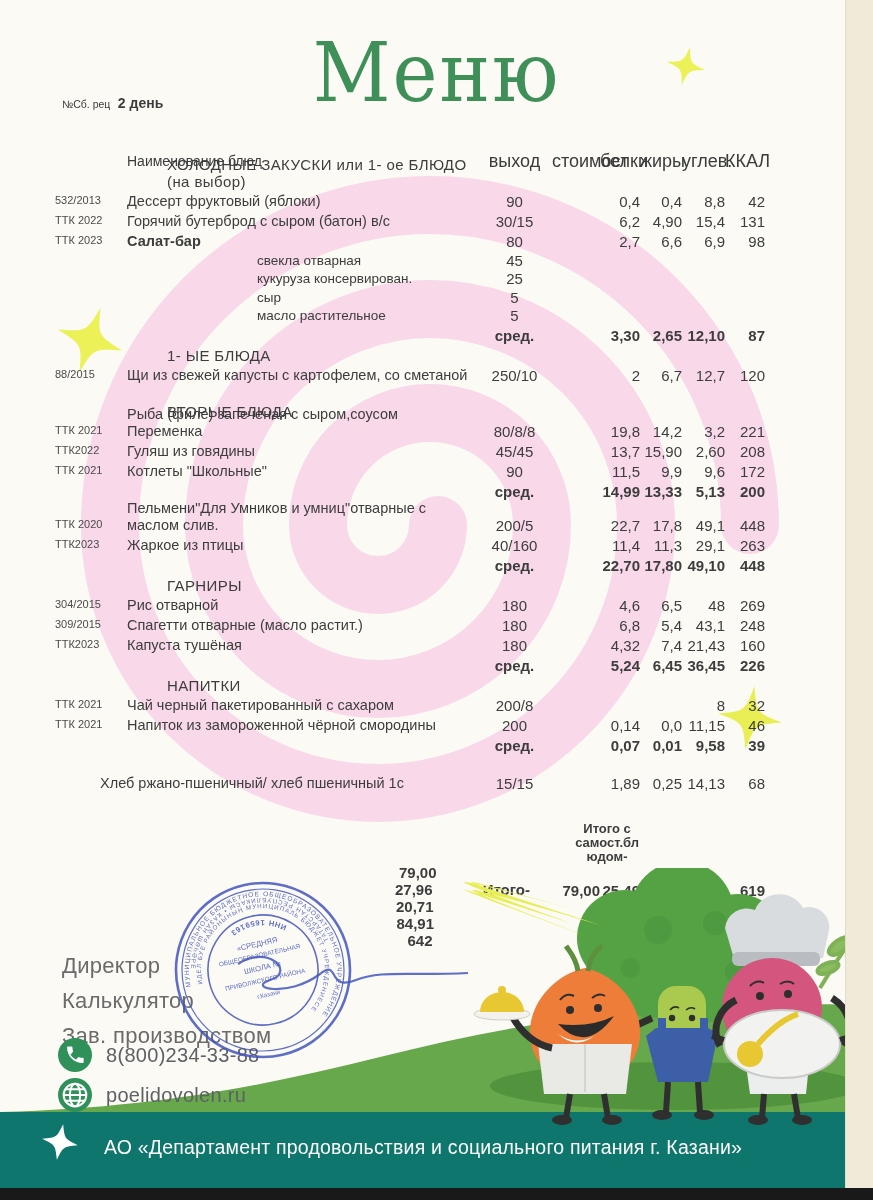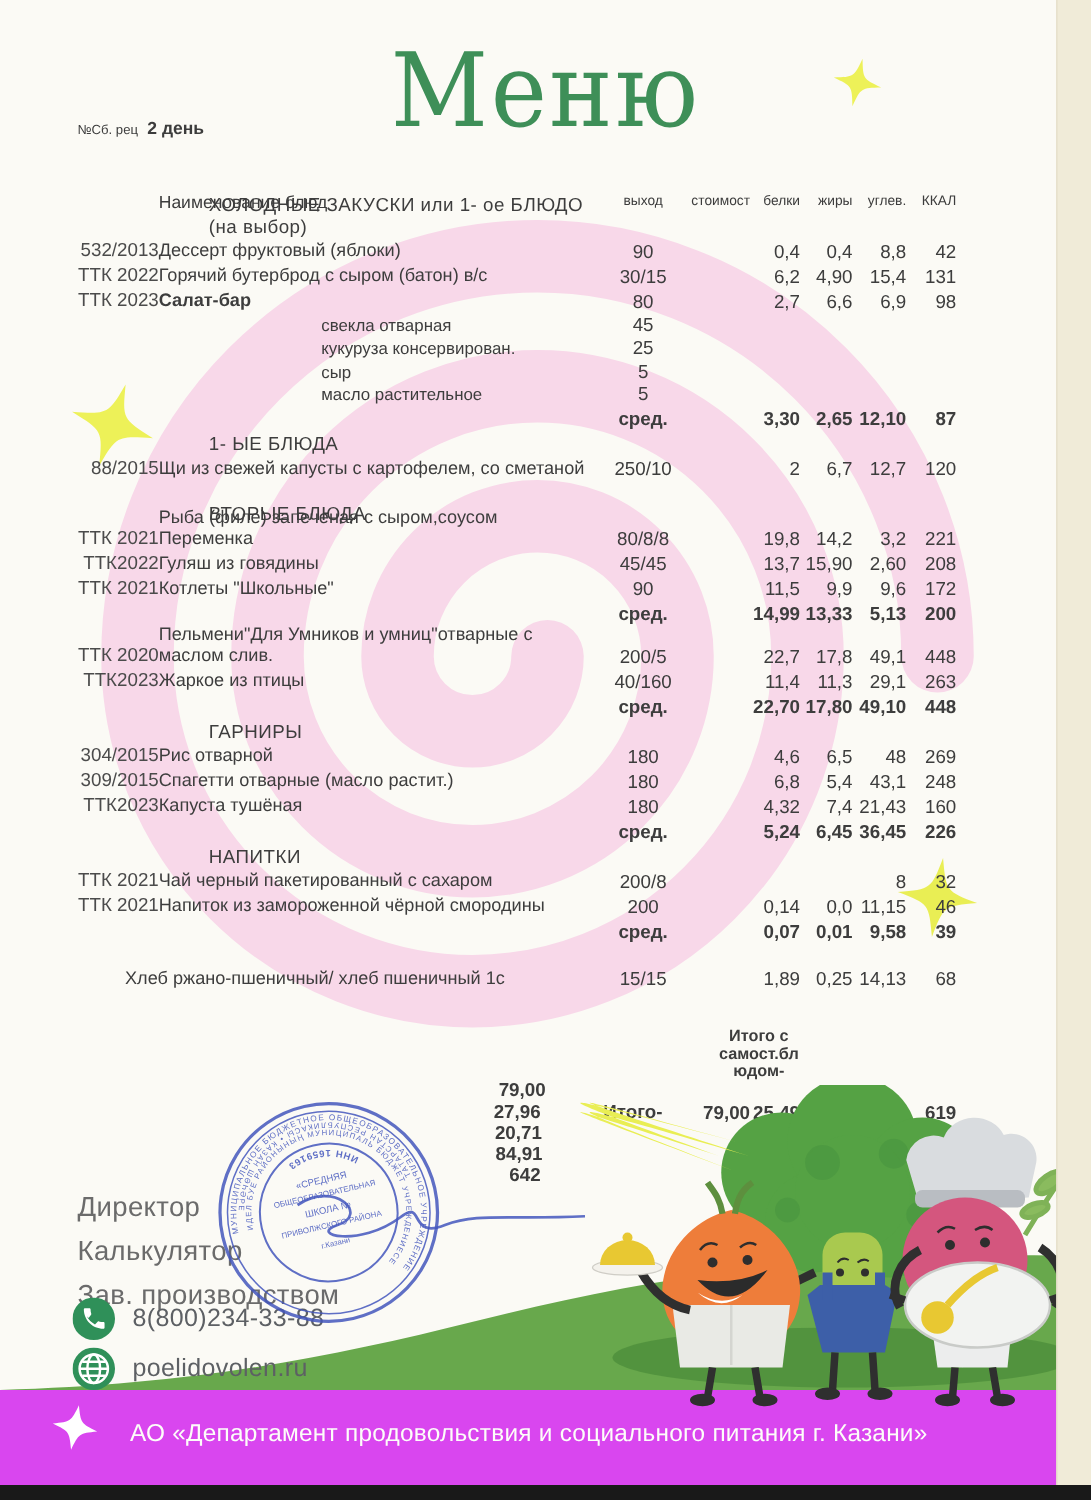--- a/index.html
+++ b/index.html
@@ -13,51 +13,51 @@
          font-family:"DejaVu Serif",serif;font-size:76px;font-weight:400;color:#3e8f58;
          letter-spacing:2px;transform:scaleY(1.08);}
   .daylabel{position:absolute;left:62px;top:94px;z-index:3;color:#3c3c3c;}
   .daylabel .pre{font-size:10.5px;text-align:center;}
   .daylabel .val{font-size:14px;font-weight:700;margin-left:3px;}
   
   .menu{position:absolute;left:55px;top:146px;width:715px;z-index:3;}
   .row{display:flex;align-items:flex-end;height:20px;font-size:14.5px;line-height:17px;color:#3d3d3d;}
   .row.header{height:24px;}
   .row.sub{height:18.5px;}
-  .c-code{width:72px;font-size:15px;color:#4b4b4b;padding-bottom:1px;text-align:right;}
+  .c-code{width:72px;font-size:11px;color:#4b4b4b;padding-bottom:1px;}
   .c-name{width:350px;}
   .c-name.ind{padding-left:130px;font-size:13.5px;box-sizing:border-box;}
   .c-name.sec{font-weight:400;padding-left:40px;font-size:15px;letter-spacing:.4px;box-sizing:border-box;margin-top:16px;}
   .c-out{width:75px;text-align:center;}
   .c-cost{width:48px;text-align:right;}
   .c-prot{width:40px;text-align:right;}
   .c-fat{width:42px;text-align:right;}
   .c-carb{width:43px;text-align:right;}
   .c-kcal{width:40px;text-align:right;}
   .num{font-size:15px;}
   .b{font-weight:700;}
-  .hdr{font-size:11px;color:#3c3c3c;}
+  .hdr{font-size:18px;color:#3c3c3c;}
   .header .c-name.hdr{text-align:left;font-size:14px;}
   .row.bread .c-code{width:45px;}
   .row.bread .c-name{width:377px;}
   .row.total{align-items:center;}
   .row.total.multi{height:54px;}
   .row.total.single{height:28px;}
   .c-label{width:497px;display:flex;justify-content:flex-end;padding-right:22px;box-sizing:border-box;}
   .lbl-lines span{display:block;text-align:center;font-weight:700;font-size:13px;line-height:14px;}
   .total.single .lbl-lines span{font-size:15px;line-height:16px;}
   
   .sig{position:absolute;left:62px;top:948px;z-index:4;color:#6b6b6b;}
   .sig .role{font-size:22px;line-height:35px;letter-spacing:.3px;}
   .contact{position:absolute;z-index:5;display:flex;align-items:center;}
   .contact .txt{margin-left:14px;font-size:20px;color:#5d6064;letter-spacing:.3px;}
   
   .stampwrap{position:absolute;left:168px;top:876px;z-index:5;}
   
-  .band{position:absolute;left:0;top:1112px;width:846px;height:76px;background:#d946ef;z-index:3;}
+  .band{position:absolute;left:0;top:1112px;width:846px;height:76px;background:#0f766e;z-index:3;}
   .band .ftxt{margin-top:24px;text-align:center;color:#fdfdf9;font-size:19.5px;letter-spacing:.2px;}
   .hillsvg{position:absolute;left:0;top:960px;z-index:2;}
   .mascots{position:absolute;left:420px;top:868px;z-index:4;pointer-events:none;}
   .edge-strip{position:absolute;right:0;top:0;width:27px;height:1188px;background:#f0ebd8;border-left:1px solid #e3ddc7;z-index:6;}
   .bottom-bar{position:absolute;left:0;top:1188px;width:873px;height:12px;background:#191919;z-index:7;}
 </style>
 </head>
 <body>
 
 <div class="page">

